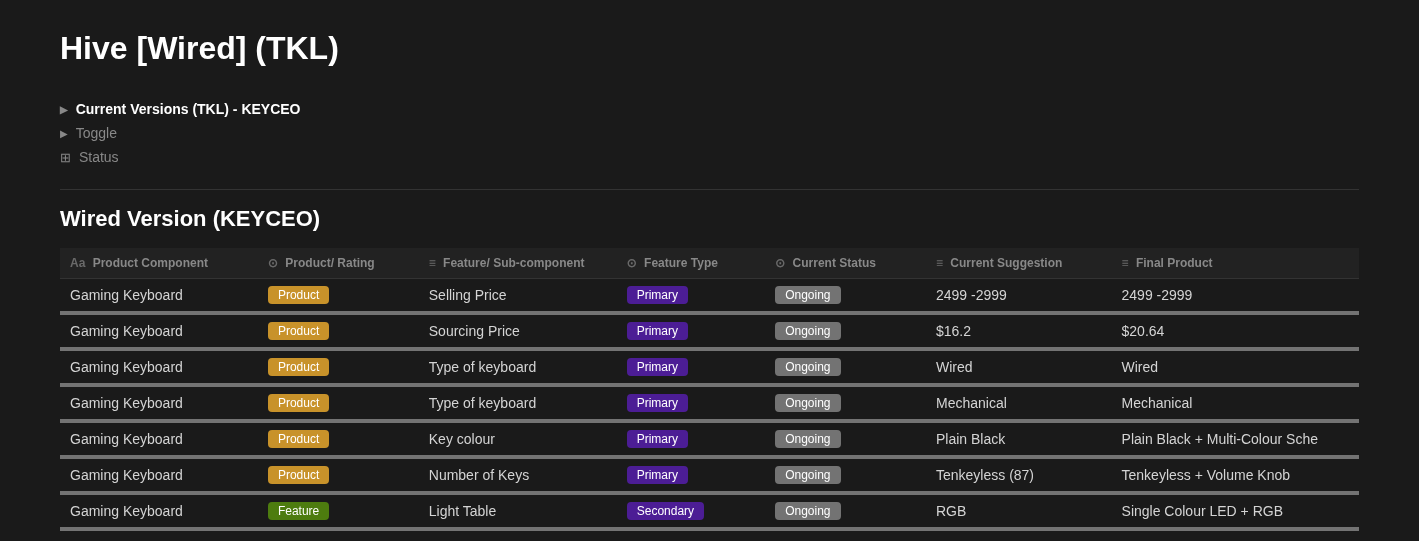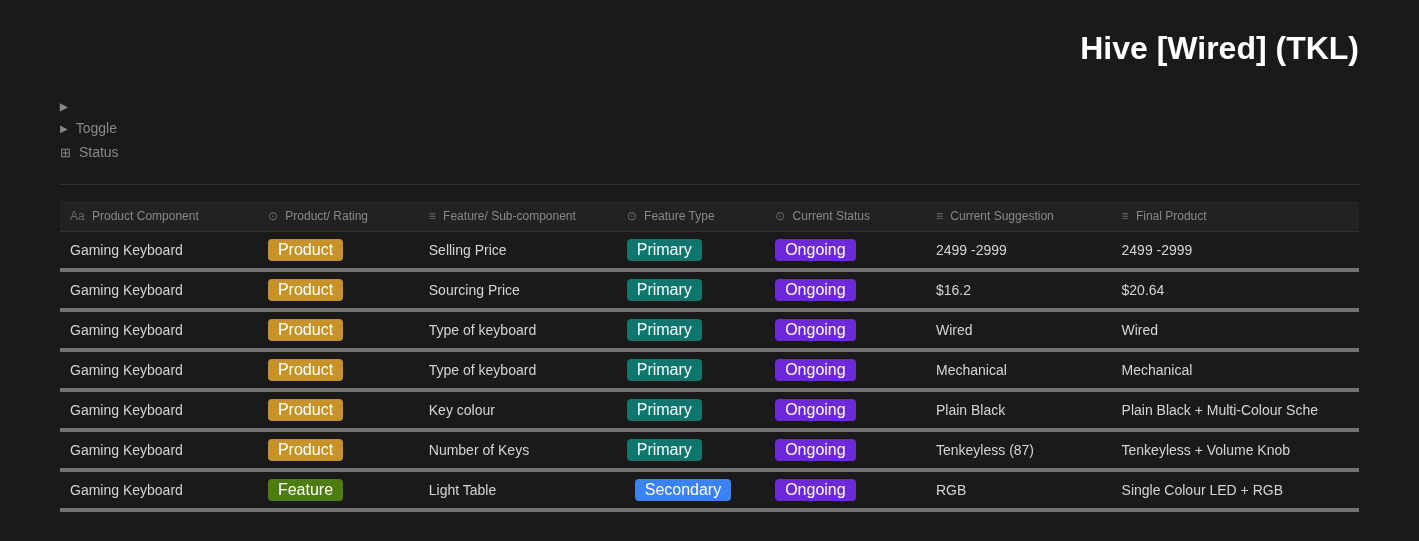--- a/index.html
+++ b/index.html
@@ -15,21 +15,20 @@
 
     .page-container {
       padding: 30px 60px 20px 60px;
     }
 
     .page-title {
       font-size: 32px;
       font-weight: 700;
       color: #ffffff;
       margin-bottom: 30px;
-      text-align: right;
     }
 
     .nav-section {
       margin-bottom: 20px;
     }
 
     .nav-item {
       display: flex;
       align-items: center;
       gap: 8px;
@@ -76,21 +75,21 @@
     .data-table {
       width: 100%;
       border-collapse: collapse;
       table-layout: fixed;
     }
 
     .data-table th {
       background-color: #222;
       color: #888;
       font-size: 12px;
-      font-weight: 400;
+      font-weight: 700;
       padding: 8px 10px;
       text-align: left;
       border-bottom: 1px solid #333;
       white-space: nowrap;
       overflow: hidden;
       text-overflow: ellipsis;
     }
 
     .data-table th .col-icon {
       margin-right: 4px;
@@ -104,48 +103,47 @@
       white-space: nowrap;
       overflow: hidden;
       text-overflow: ellipsis;
       color: #d4d4d4;
     }
 
     .badge {
       display: inline-block;
       padding: 2px 10px;
       border-radius: 4px;
-      font-size: 16px;
+      font-size: 12px;
       font-weight: 500;
       white-space: nowrap;
     }
 
     .badge-product {
       background-color: #c8922a;
       color: #fff;
     }
 
     .badge-feature {
       background-color: #4d7c0f;
       color: #fff;
     }
 
     .badge-primary {
-      background-color: #0f766e;
+      background-color: #4c1d95;
       color: #fff;
     }
 
     .badge-secondary {
-      background-color: #3b82f6;
-      color: #fff;
-      margin-left: 8px;
+      background-color: #4c1d95;
+      color: #fff;
     }
 
     .badge-ongoing {
-      background-color: #6d28d9;
+      background-color: #737373;
       color: #fff;
     }
 
     .col-component { width: 160px; }
     .col-rating    { width: 130px; }
     .col-feature   { width: 160px; }
     .col-type      { width: 120px; }
     .col-status    { width: 130px; }
     .col-suggestion{ width: 150px; }
     .col-final     { width: 200px; }
@@ -156,33 +154,35 @@
   </style>
 </head>
 <body>
 
 <div class="page-container">
   <h1 class="page-title">Hive [Wired] (TKL)</h1>
 
   <div class="nav-section">
     <div class="nav-item bold">
       <span class="arrow">▶</span>
+      <span>Current Versions (TKL) - KEYCEO</span>
     </div>
     <div class="nav-item muted">
       <span class="arrow">▶</span>
       <span>Toggle</span>
     </div>
     <div class="nav-item table-icon">
       <span class="table-icon-symbol">⊞</span>
       <span>Status</span>
     </div>
   </div>
 
   <hr class="divider">
 
+  <h2 class="section-title">Wired Version (KEYCEO)</h2>
 
   <div class="table-wrapper">
     <table class="data-table">
       <thead>
         <tr>
           <th class="col-component">
             <span class="col-icon">Aa</span> Product Component
           </th>
           <th class="col-rating">
             <span class="col-icon">⊙</span> Product/ Rating

